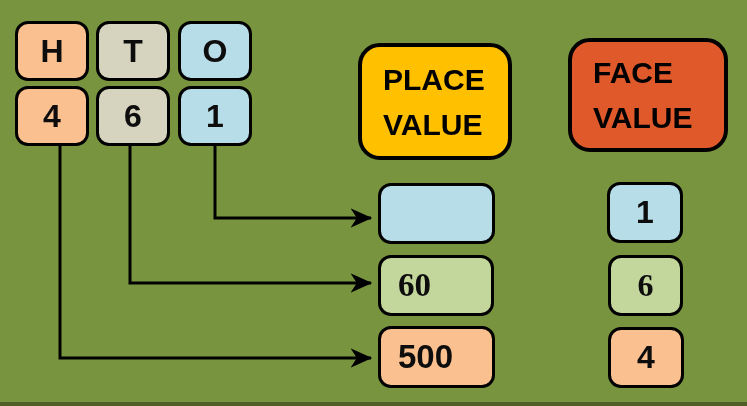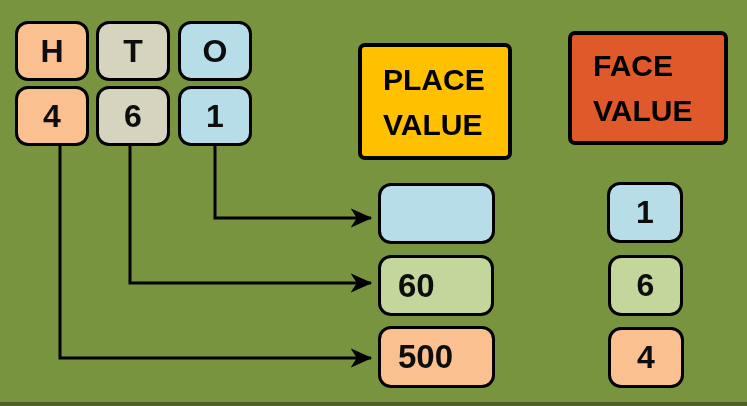--- a/index.html
+++ b/index.html
@@ -24,42 +24,42 @@
     border:3px solid var(--outline, #000);
     border-radius:13px;
     display:flex; align-items:center; justify-content:center;
     font-weight:700; font-size:32px; color:#0d0d0d;
     z-index:2;
   }
   .box.left-text { justify-content:flex-start; padding-left:17px; font-size:33px; }
   .header-box {
     position:absolute; box-sizing:border-box;
     border:4px solid var(--outline, #000);
-    border-radius:7px;
+    border-radius:22px;
     display:flex; align-items:center;
     font-weight:700; font-size:30px; line-height:1.5; color:#000;
     padding-left:21px; padding-right:8px;
     z-index:2;
   }
   .fill-peach  { background: var(--peach,  #FAC090); }
   .fill-tan    { background: var(--tan,    #D6D3BE); }
   .fill-blue   { background: var(--blue,   #B7DDE8); }
-  .fill-green  { background: var(--green,  #C3D69B); }
+  .fill-green  { background: var(--green,  #C3D69B); font-family: Liberation Serif, serif; }
   .fill-yellow { background: var(--yellow, #FFC000); }
   .fill-orange { background: var(--orange_red, #E0592B); }
 
   .pos-letter-h { left:15px;  top:21px; width:74px; height:60px; }
   .pos-letter-t { left:96px;  top:21px; width:74px; height:60px; }
   .pos-letter-o { left:178px; top:21px; width:74px; height:60px; }
   .pos-digit-4  { left:15px;  top:86px; width:74px; height:60px; }
   .pos-digit-6  { left:96px;  top:86px; width:74px; height:60px; }
   .pos-digit-1  { left:178px; top:86px; width:74px; height:60px; }
 
   .pos-pv-header { left:358px; top:43px; width:154px; height:117px; }
-  .pos-fv-header { left:568px; top:31px; width:160px; height:114px; }
+  .pos-fv-header { left:568px; top:38px; width:160px; height:114px; }
 
   .pos-pv-ones     { left:378px; top:183px; width:117px; height:61px; }
   .pos-pv-tens     { left:378px; top:255px; width:116px; height:61px; }
   .pos-pv-hundreds { left:378px; top:326px; width:117px; height:62px; }
 
   .pos-fv-ones     { left:607px; top:182px; width:76px; height:61px; }
   .pos-fv-tens     { left:608px; top:255px; width:75px; height:61px; }
   .pos-fv-hundreds { left:608px; top:327px; width:76px; height:61px; }
 </style>
 </head>

